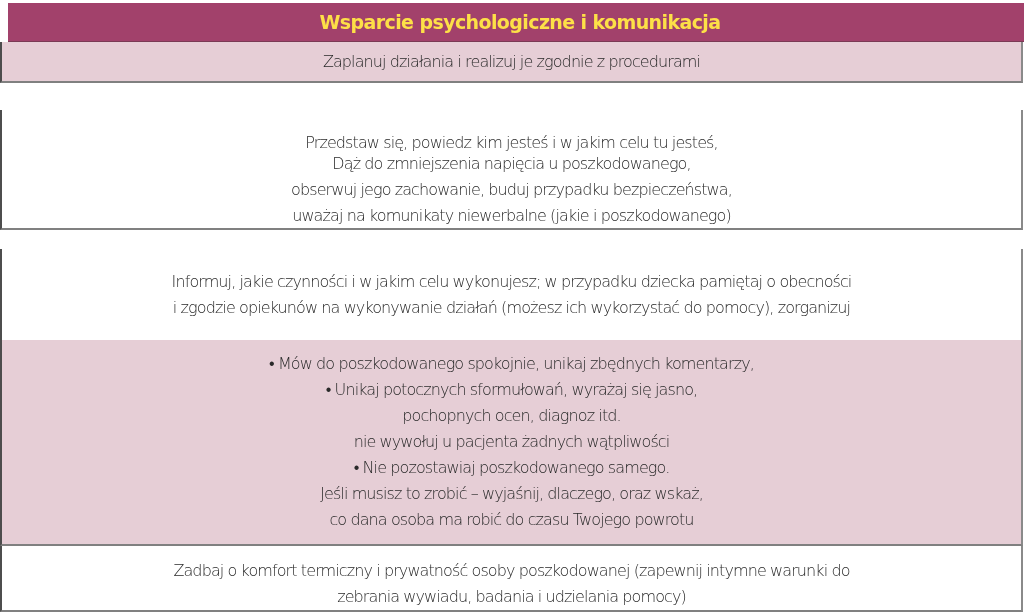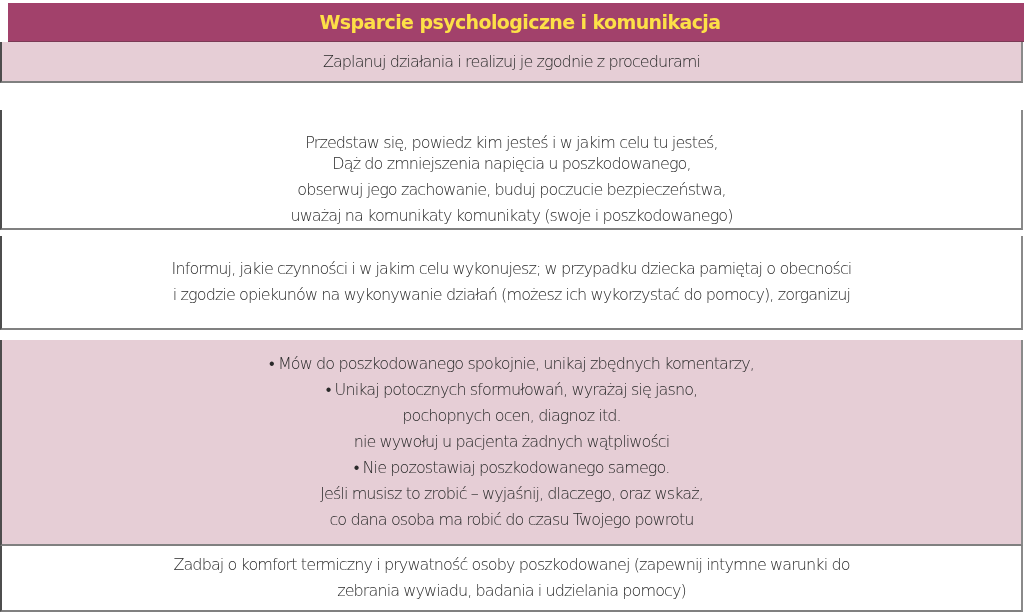--- a/index.html
+++ b/index.html
@@ -70,36 +70,36 @@
   <div class="row shaded" style="top:39px;height:41px;">
     <span class="line">Zaplanuj działania i realizuj je zgodnie z procedurami</span>
   </div>
 
   <div class="row plain" style="top:80px;height:68px;margin-top:27px;">
     <span class="line">Przedstaw się, powiedz kim jesteś i w jakim celu tu jesteś,</span>
   </div>
 
   <div class="row plain" style="top:148px;height:79px;">
     <span class="line">Dąż do zmniejszenia napięcia u poszkodowanego,</span>
-    <span class="line">obserwuj jego zachowanie, buduj poczucie bezpieczeństwa,</span>
-    <span class="line">uważaj na komunikaty komunikaty (swoje i poszkodowanego)</span>
+    <span class="line">obserwuj jego zachowanie, buduj przypadku bezpieczeństwa,</span>
+    <span class="line">uważaj na komunikaty niewerbalne (jakie i poszkodowanego)</span>
   </div>
 
-  <div class="row plain" style="top:233px;height:94px;">
+  <div class="row plain" style="top:246px;height:94px;">
     <span class="line">Informuj, jakie czynności i w jakim celu wykonujesz; w przypadku dziecka pamiętaj o obecności</span>
     <span class="line">i zgodzie opiekunów na wykonywanie działań (możesz ich wykorzystać do pomocy), zorganizuj</span>
   </div>
 
   <div class="row shaded" style="top:337px;height:206px;align-items:center;">
     <span class="line">• Mów do poszkodowanego spokojnie, unikaj zbędnych komentarzy,</span>
     <span class="line">• Unikaj potocznych sformułowań, wyrażaj się jasno,</span>
     <span class="line">pochopnych ocen, diagnoz itd.</span>
     <span class="line">nie wywołuj u pacjenta żadnych wątpliwości</span>
     <span class="line">• Nie pozostawiaj poszkodowanego samego.</span>
     <span class="line">Jeśli musisz to zrobić – wyjaśnij, dlaczego, oraz wskaż,</span>
     <span class="line">co dana osoba ma robić do czasu Twojego powrotu</span>
   </div>
 
-  <div class="row plain" style="top:543px;height:66px;">
+  <div class="row plain" style="top:543px;height:66px;justify-content:flex-end;">
     <span class="line">Zadbaj o komfort termiczny i prywatność osoby poszkodowanej (zapewnij intymne warunki do</span>
     <span class="line">zebrania wywiadu, badania i udzielania pomocy)</span>
   </div>
 </div>
 
 </body></html>

